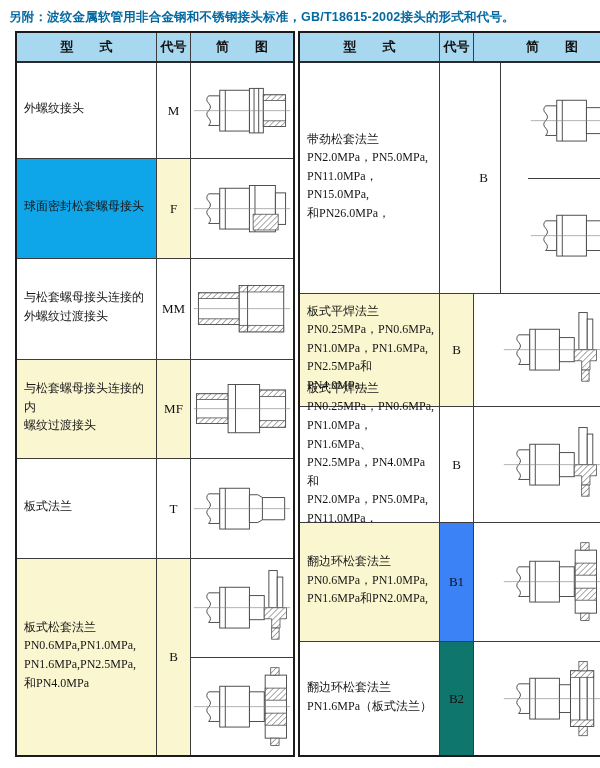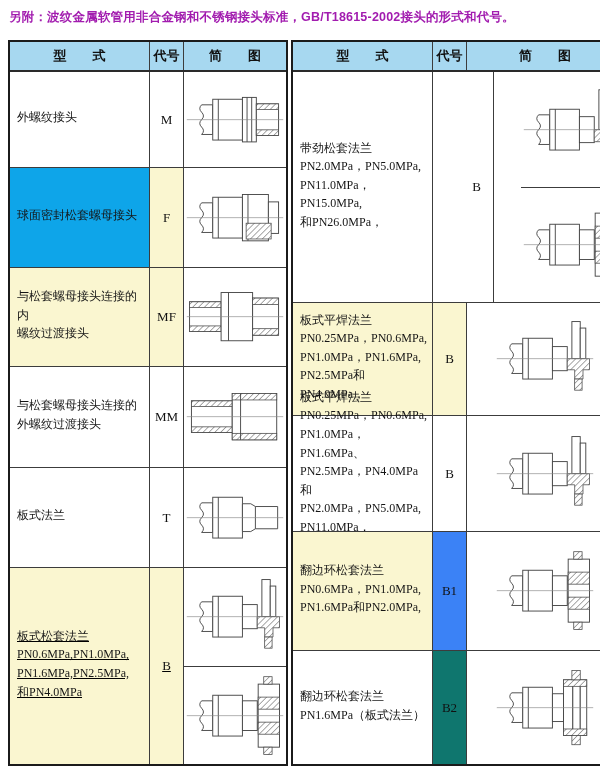--- a/index.html
+++ b/index.html
@@ -1,19 +1,19 @@
 <!DOCTYPE html>
 <html style="--hdr-bg: #a7d8f0;"><head>
 <meta charset="utf-8">
 <style>
   html,body{margin:0;padding:0;background:#fff;}
   body{width:600px;height:768px;overflow:hidden;font-family:"Liberation Sans","DejaVu Sans",sans-serif;}
   .title{font-family:"Liberation Sans","DejaVu Sans",sans-serif;font-size:12.5px;font-weight:bold;
-         color:#a21caf;padding:9px 8px 14px 9px;letter-spacing:0.2px;}
-  .tables{display:flex;gap:3px;padding:0 8px;align-items:stretch;}
+         color:#0369a1;padding:9px 8px 5px 9px;letter-spacing:0.2px;}
+  .tables{display:flex;gap:3px;padding:0 8px;align-items:stretch;margin-left:7px;}
   .tbl{flex:1;border:2px solid #1b1b1b;background:#fff;display:flex;flex-direction:column;}
   .hdr{display:flex;height:30px;background:var(--hdr-bg,#a7d8f0);border-bottom:2px solid #2a2a2a;box-sizing:border-box;}
   .hcell{display:flex;align-items:center;justify-content:center;font-size:13px;font-weight:bold;color:#111;}
   .hcell.htype{width:140px;border-right:1px solid #3c3c3c;box-sizing:border-box;}
   .hcell.hcode{width:34px;border-right:1px solid #3c3c3c;box-sizing:border-box;font-family:Liberation Mono, monospace;}
   .hcell.hdiag{flex:1;}
   .row{display:flex;box-sizing:border-box;}
   .row + .row{border-top:1px solid #3c3c3c;}
   .cell-type{width:140px;border-right:1px solid #3c3c3c;box-sizing:border-box;
              padding:0 4px 4px 7px;display:flex;align-items:center;
@@ -79,76 +79,76 @@
                 <line x1="37" y1="24" x2="37" y2="68" stroke="#444" stroke-width="1"></line>
                 <rect x="63" y="21" width="28" height="50" stroke="#444" stroke-width="1" fill="#fff"></rect>
                 <line x1="69" y1="21" x2="69" y2="71" stroke="#444"></line>
                 <rect x="91" y="29" width="11" height="34" stroke="#444" stroke-width="1" fill="#fff"></rect>
                 <rect x="67" y="52" width="27" height="17" fill="url(#hatchp)" stroke="#444" stroke-width="0.8"></rect>
                 <line x1="3" y1="46" x2="107" y2="46" stroke="#888" stroke-width="0.7"></line>
               </svg>
             </div>
           </div>
         </div>
+        <div class="row" style="height: 101px;">
+          <div class="cell-type" style="background: rgb(255, 255, 255);">与松套螺母接头连接的
+外螺纹过渡接头</div>
+          <div class="cell-code" style="background: rgb(255, 255, 255);">MM</div>
+          <div class="cell-diag">
+            <div class="dbox">
+              <svg viewBox="0 0 110 92" class="diag-svg">
+                <rect x="8" y="29" width="44" height="34" stroke="#444" stroke-width="1" fill="#fff"></rect>
+                <rect x="8" y="29" width="44" height="6" fill="url(#hatchp)" stroke="#444" stroke-width="0.8"></rect>
+                <rect x="8" y="57" width="44" height="6" fill="url(#hatchp)" stroke="#444" stroke-width="0.8"></rect>
+                <rect x="52" y="21" width="48" height="50" stroke="#444" stroke-width="1" fill="#fff"></rect>
+                <rect x="52" y="21" width="48" height="7" fill="url(#hatchp)" stroke="#444" stroke-width="0.8"></rect>
+                <rect x="52" y="64" width="48" height="7" fill="url(#hatchp)" stroke="#444" stroke-width="0.8"></rect>
+                <line x1="61" y1="21" x2="61" y2="71" stroke="#444"></line>
+                <line x1="3" y1="46" x2="107" y2="46" stroke="#888" stroke-width="0.7"></line>
+              </svg>
+            </div>
+          </div>
+        </div>
         <div class="row" style="height: 99px;">
           <div class="cell-type" style="background: rgb(250, 246, 208);">与松套螺母接头连接的内
 螺纹过渡接头</div>
           <div class="cell-code" style="background: rgb(250, 246, 208);">MF</div>
           <div class="cell-diag">
             <div class="dbox">
               <svg viewBox="0 0 110 92" class="diag-svg">
                 <rect x="6" y="30" width="34" height="32" stroke="#444" stroke-width="1" fill="#fff"></rect>
                 <rect x="6" y="30" width="34" height="6" fill="url(#hatchp)" stroke="#444" stroke-width="0.8"></rect>
                 <rect x="6" y="56" width="34" height="6" fill="url(#hatchp)" stroke="#444" stroke-width="0.8"></rect>
                 <rect x="40" y="20" width="34" height="52" stroke="#444" stroke-width="1" fill="#fff"></rect>
                 <line x1="48" y1="20" x2="48" y2="72" stroke="#444"></line>
                 <rect x="74" y="26" width="28" height="40" stroke="#444" stroke-width="1" fill="#fff"></rect>
                 <rect x="74" y="26" width="28" height="7" fill="url(#hatchp)" stroke="#444" stroke-width="0.8"></rect>
                 <rect x="74" y="59" width="28" height="7" fill="url(#hatchp)" stroke="#444" stroke-width="0.8"></rect>
                 <line x1="3" y1="46" x2="107" y2="46" stroke="#888" stroke-width="0.7"></line>
               </svg>
             </div>
           </div>
         </div>
-        <div class="row" style="height: 101px;">
-          <div class="cell-type" style="background: rgb(255, 255, 255);">与松套螺母接头连接的
-外螺纹过渡接头</div>
-          <div class="cell-code" style="background: rgb(255, 255, 255);">MM</div>
-          <div class="cell-diag">
-            <div class="dbox">
-              <svg viewBox="0 0 110 92" class="diag-svg">
-                <rect x="8" y="29" width="44" height="34" stroke="#444" stroke-width="1" fill="#fff"></rect>
-                <rect x="8" y="29" width="44" height="6" fill="url(#hatchp)" stroke="#444" stroke-width="0.8"></rect>
-                <rect x="8" y="57" width="44" height="6" fill="url(#hatchp)" stroke="#444" stroke-width="0.8"></rect>
-                <rect x="52" y="21" width="48" height="50" stroke="#444" stroke-width="1" fill="#fff"></rect>
-                <rect x="52" y="21" width="48" height="7" fill="url(#hatchp)" stroke="#444" stroke-width="0.8"></rect>
-                <rect x="52" y="64" width="48" height="7" fill="url(#hatchp)" stroke="#444" stroke-width="0.8"></rect>
-                <line x1="61" y1="21" x2="61" y2="71" stroke="#444"></line>
-                <line x1="3" y1="46" x2="107" y2="46" stroke="#888" stroke-width="0.7"></line>
-              </svg>
-            </div>
-          </div>
-        </div>
         <div class="row" style="height: 100px;">
           <div class="cell-type" style="background: rgb(255, 255, 255);">板式法兰</div>
           <div class="cell-code" style="background: rgb(255, 255, 255);">T</div>
           <div class="cell-diag">
             <div class="dbox">
               <svg viewBox="0 0 110 92" class="diag-svg">
                 <path d="M19,30 q-4,4 0,8 q4,4 0,8 q-4,4 0,8 q4,4 0,8 L31,62 L31,30 Z" stroke="#444" stroke-width="1" fill="#fff"></path>
                 <rect x="31" y="24" width="32" height="44" stroke="#444" stroke-width="1" fill="#fff"></rect>
                 <line x1="37" y1="24" x2="37" y2="68" stroke="#444" stroke-width="1"></line>
                 <path d="M63,31 L72,31 L77,34 L101,34 L101,58 L77,58 L72,61 L63,61 Z" stroke="#444" stroke-width="1" fill="#fff"></path>
                 <line x1="77" y1="34" x2="77" y2="58" stroke="#444"></line>
                 <line x1="3" y1="46" x2="107" y2="46" stroke="#888" stroke-width="0.7"></line>
               </svg>
             </div>
           </div>
         </div>
-        <div class="row" style="height: 197px; text-decoration: underline;">
+        <div class="row" style="height: 197px;">
           <div class="cell-type" style="background: rgb(250, 246, 208);">板式松套法兰
 PN0.6MPa,PN1.0MPa,
 PN1.6MPa,PN2.5MPa,
 和PN4.0MPa</div>
           <div class="cell-code" style="background: rgb(250, 246, 208);">B</div>
           <div class="cell-diag">
             <div class="dbox">
               <svg viewBox="0 0 110 92" class="diag-svg">
                 <path d="M19,30 q-4,4 0,8 q4,4 0,8 q-4,4 0,8 q4,4 0,8 L31,62 L31,30 Z" stroke="#444" stroke-width="1" fill="#fff"></path>
                 <rect x="31" y="24" width="32" height="44" stroke="#444" stroke-width="1" fill="#fff"></rect>

